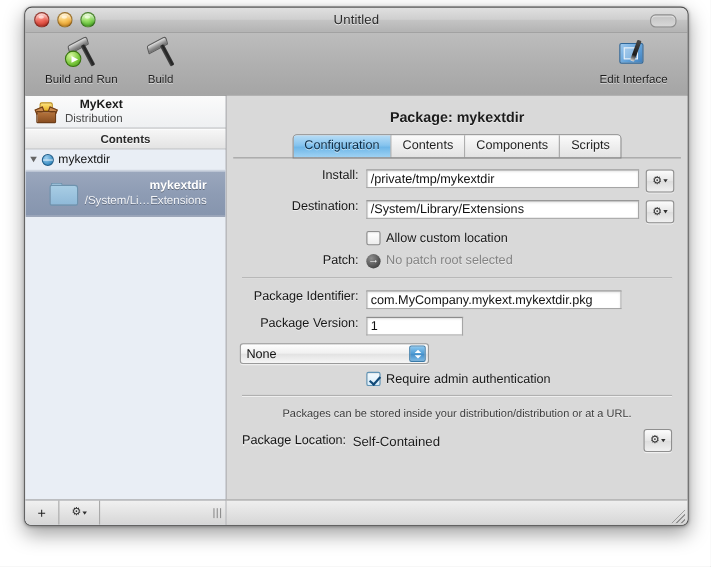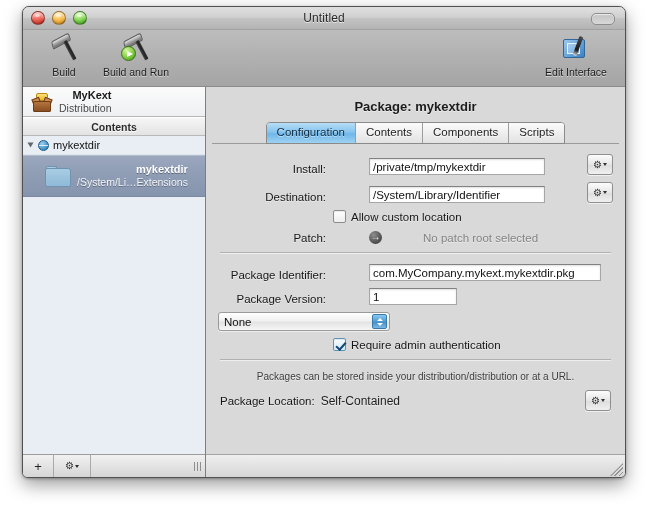--- a/index.html
+++ b/index.html
@@ -339,23 +339,22 @@
   }
 
   
   .form {
     flex: 1 1 auto;
     padding: 10px 12px 0 12px;
     min-height: 0;
   }
   .row {
     display: flex;
-    align-items: flex-end;
+    align-items: flex-start;
     margin-bottom: 7px;
-    gap: 36px;
   }
   .lbl {
     width: 108px;
     flex: 0 0 108px;
     text-align: right;
     font-size: 11.5px;
     color: #161616;
     padding-right: 7px;
     text-shadow: 0 1px 0 rgba(255,255,255,0.5);
   }
@@ -650,41 +649,41 @@
       <div class="traffic">
         <span class="light red"></span>
         <span class="light yellow"></span>
         <span class="light green"></span>
       </div>
       <div class="window-title">Untitled</div>
       <div class="tb-pill"></div>
     </div>
 
     <div class="toolbar">
-      <div class="tb-item">
-        <div class="tb-icon">
-          <div class="hammer">
-              <div class="head"></div>
-              <div class="handle"></div>
-            </div>
-        </div>
-        <div class="tb-label">Build</div>
-      </div>
-
       <div class="tb-item wide">
         <div class="tb-icon">
           <div class="hammer">
               <div class="head"></div>
               <div class="handle"></div>
             </div>
           <div class="play-badge"></div>
         </div>
         <div class="tb-label">Build and Run</div>
       </div>
 
+      <div class="tb-item">
+        <div class="tb-icon">
+          <div class="hammer">
+              <div class="head"></div>
+              <div class="handle"></div>
+            </div>
+        </div>
+        <div class="tb-label">Build</div>
+      </div>
+
       <div class="tb-spacer"></div>
 
       <div class="tb-item wide">
         <div class="tb-icon">
           <div class="iface-icon">
               <div class="canvas"></div>
               <div class="pen"></div>
             </div>
         </div>
         <div class="tb-label">Edit Interface</div>
@@ -763,21 +762,21 @@
             <div class="lbl">Install:</div>
             <div class="txtfield full">/private/tmp/mykextdir</div>
             <div class="gear-btn">
               <span class="gear-glyph">⚙</span>
               <span class="caret-mini"></span>
             </div>
           </div>
 
           <div class="row">
             <div class="lbl">Destination:</div>
-            <div class="txtfield full">/System/Library/Identifier</div>
+            <div class="txtfield full">/System/Library/Extensions</div>
             <div class="gear-btn">
               <span class="gear-glyph">⚙</span>
               <span class="caret-mini"></span>
             </div>
           </div>
 
           <div class="check-row">
             <span class="checkbox"></span>
             <span class="check-lbl">Allow custom location</span>
           </div>

